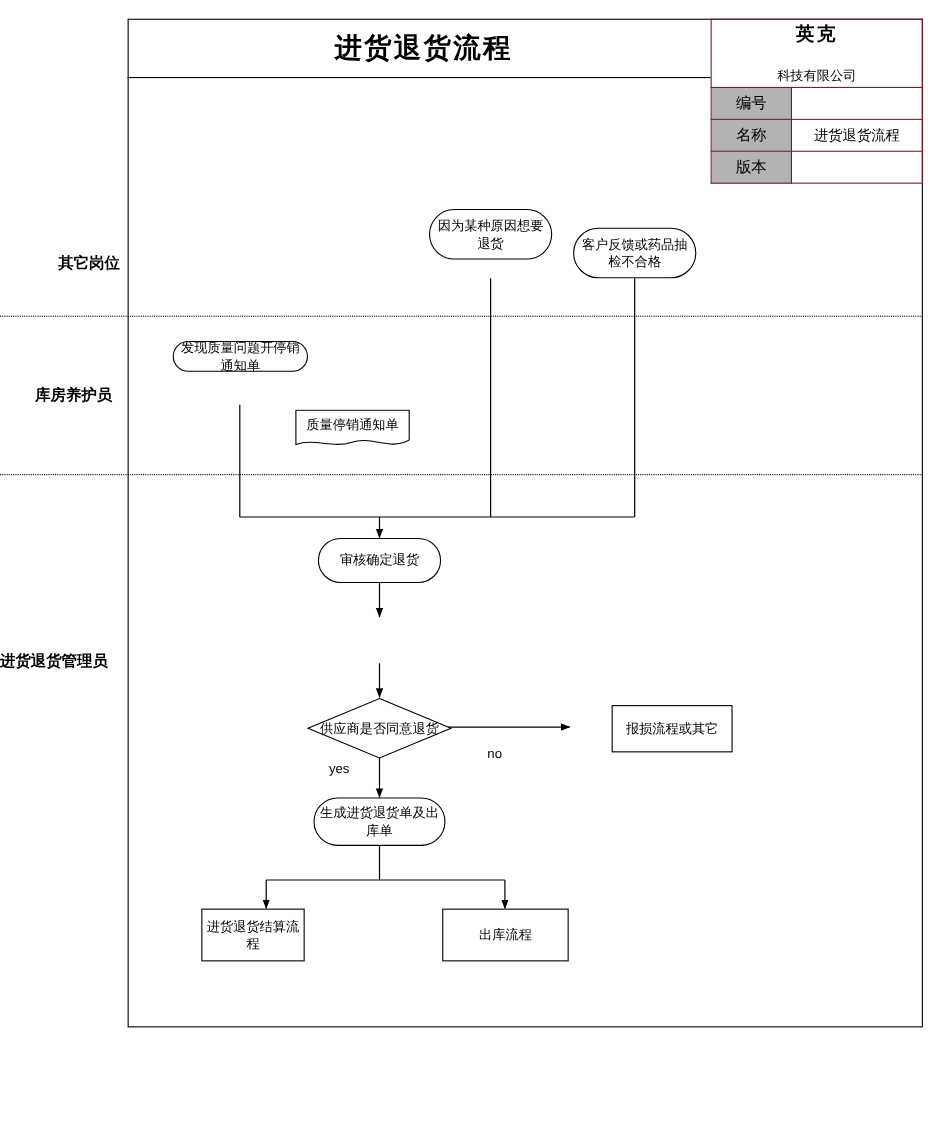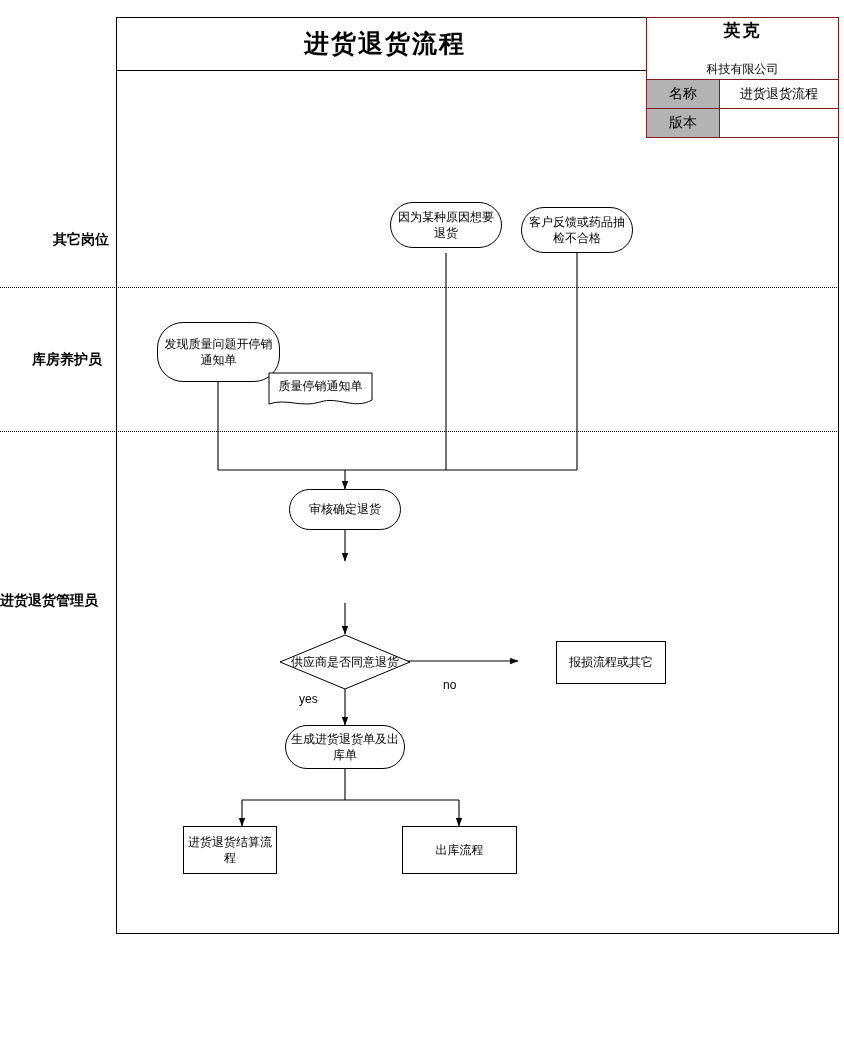--- a/index.html
+++ b/index.html
@@ -171,20 +171,24 @@
 
   <table class="info-table">
     <tbody>
         <tr>
       <td class="brand-cell" colspan="2">
         <div class="brand-name">英克</div>
         <div class="brand-sub">科技有限公司</div>
       </td>
     </tr>
     <tr>
+      <td class="label-cell tall">编号</td>
+      <td class="tall"></td>
+    </tr>
+    <tr>
       <td class="label-cell tall">名称</td>
       <td class="tall">进货退货流程</td>
     </tr>
     <tr>
       <td class="label-cell tall">版本</td>
       <td class="tall"></td>
     </tr>
   </tbody>
     </table>
 
@@ -221,25 +225,25 @@
 
       <path d="M345,689 L345,725" marker-end="url(#arrow)"></path>
 
       <path d="M345,769 L345,800"></path>
       <path d="M242,800 L459,800"></path>
       <path d="M242,800 L242,826" marker-end="url(#arrow)"></path>
       <path d="M459,800 L459,826" marker-end="url(#arrow)"></path>
     </g>
   </svg>
 
-  <div class="node term" style="left:390px; top:202px; width:112px; height:46px;">因为某种原因想要退货</div>
+  <div class="node term" style="left:390px; top:190px; width:112px; height:46px;">因为某种原因想要退货</div>
 
   <div class="node term" style="left:521px; top:207px; width:112px; height:46px;">客户反馈或药品抽检不合格</div>
 
-  <div class="node term" style="left:157px; top:322px; width:123px; height:60px;">发现质量问题开停销通知单</div>
+  <div class="node term" style="left:157px; top:310px; width:123px; height:28px;">发现质量问题开停销通知单</div>
 
   <div class="doc-shape" style="left:268px; top:372px; width:105px; height:36px;">
     <svg width="105" height="36" viewBox="0 0 105 36">
       <path d="M1,1 L104,1 L104,28 C86,38 70,24 52,30 C34,36 18,26 1,32 Z" fill="#ffffff" stroke="#000000" stroke-width="1"></path>
     </svg>
     <div class="doc-text">质量停销通知单</div>
   </div>
 
   <div class="node term" style="left:289px; top:489px; width:112px; height:41px;">审核确定退货</div>
 

